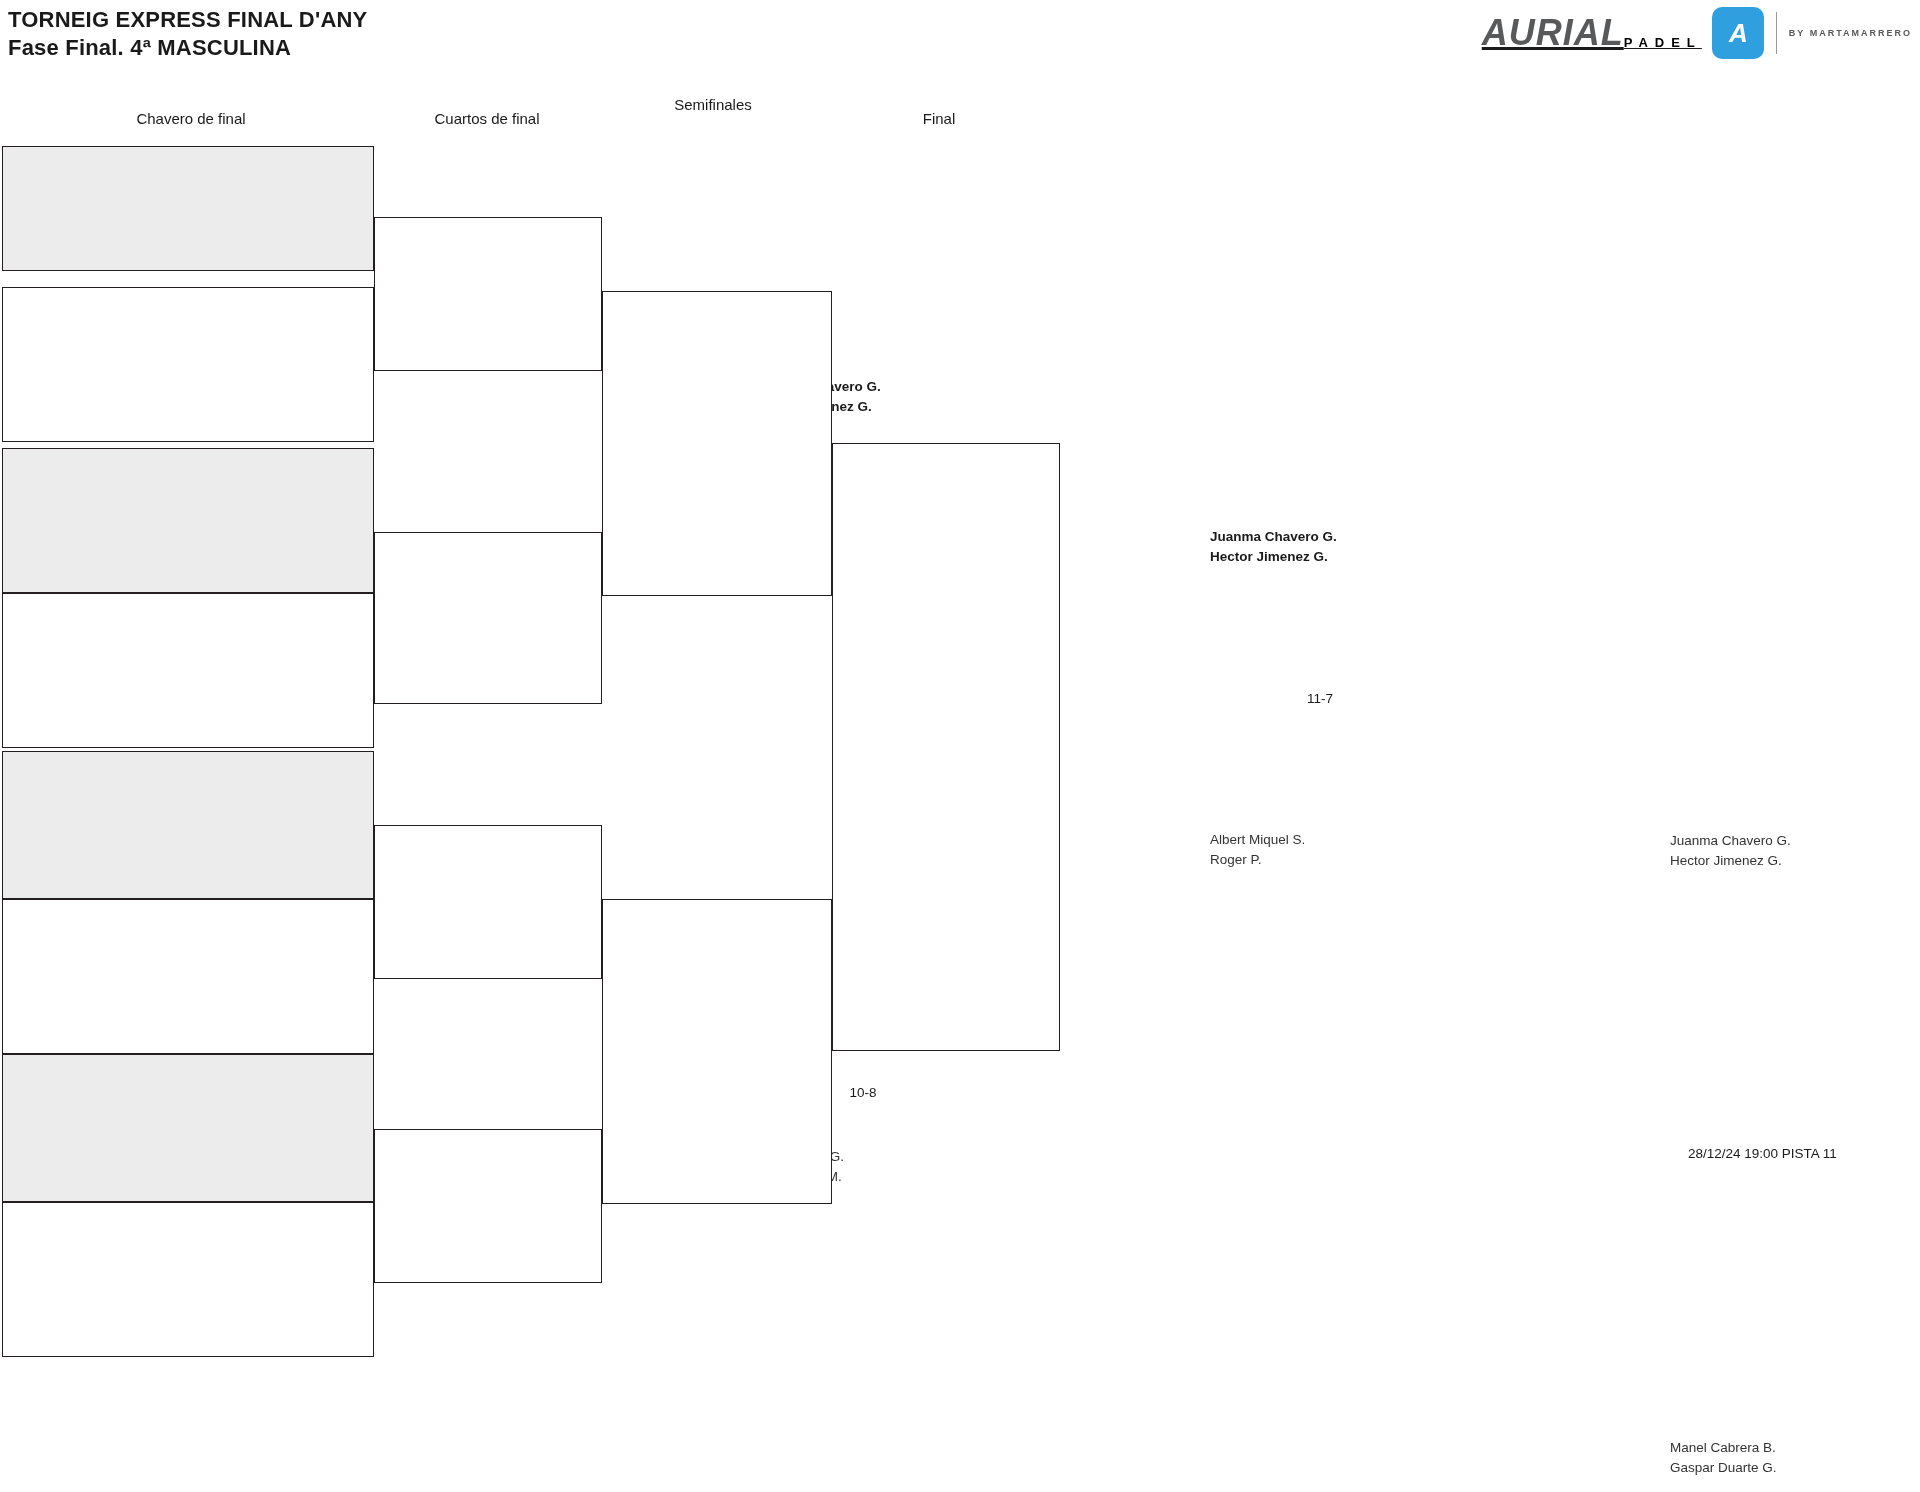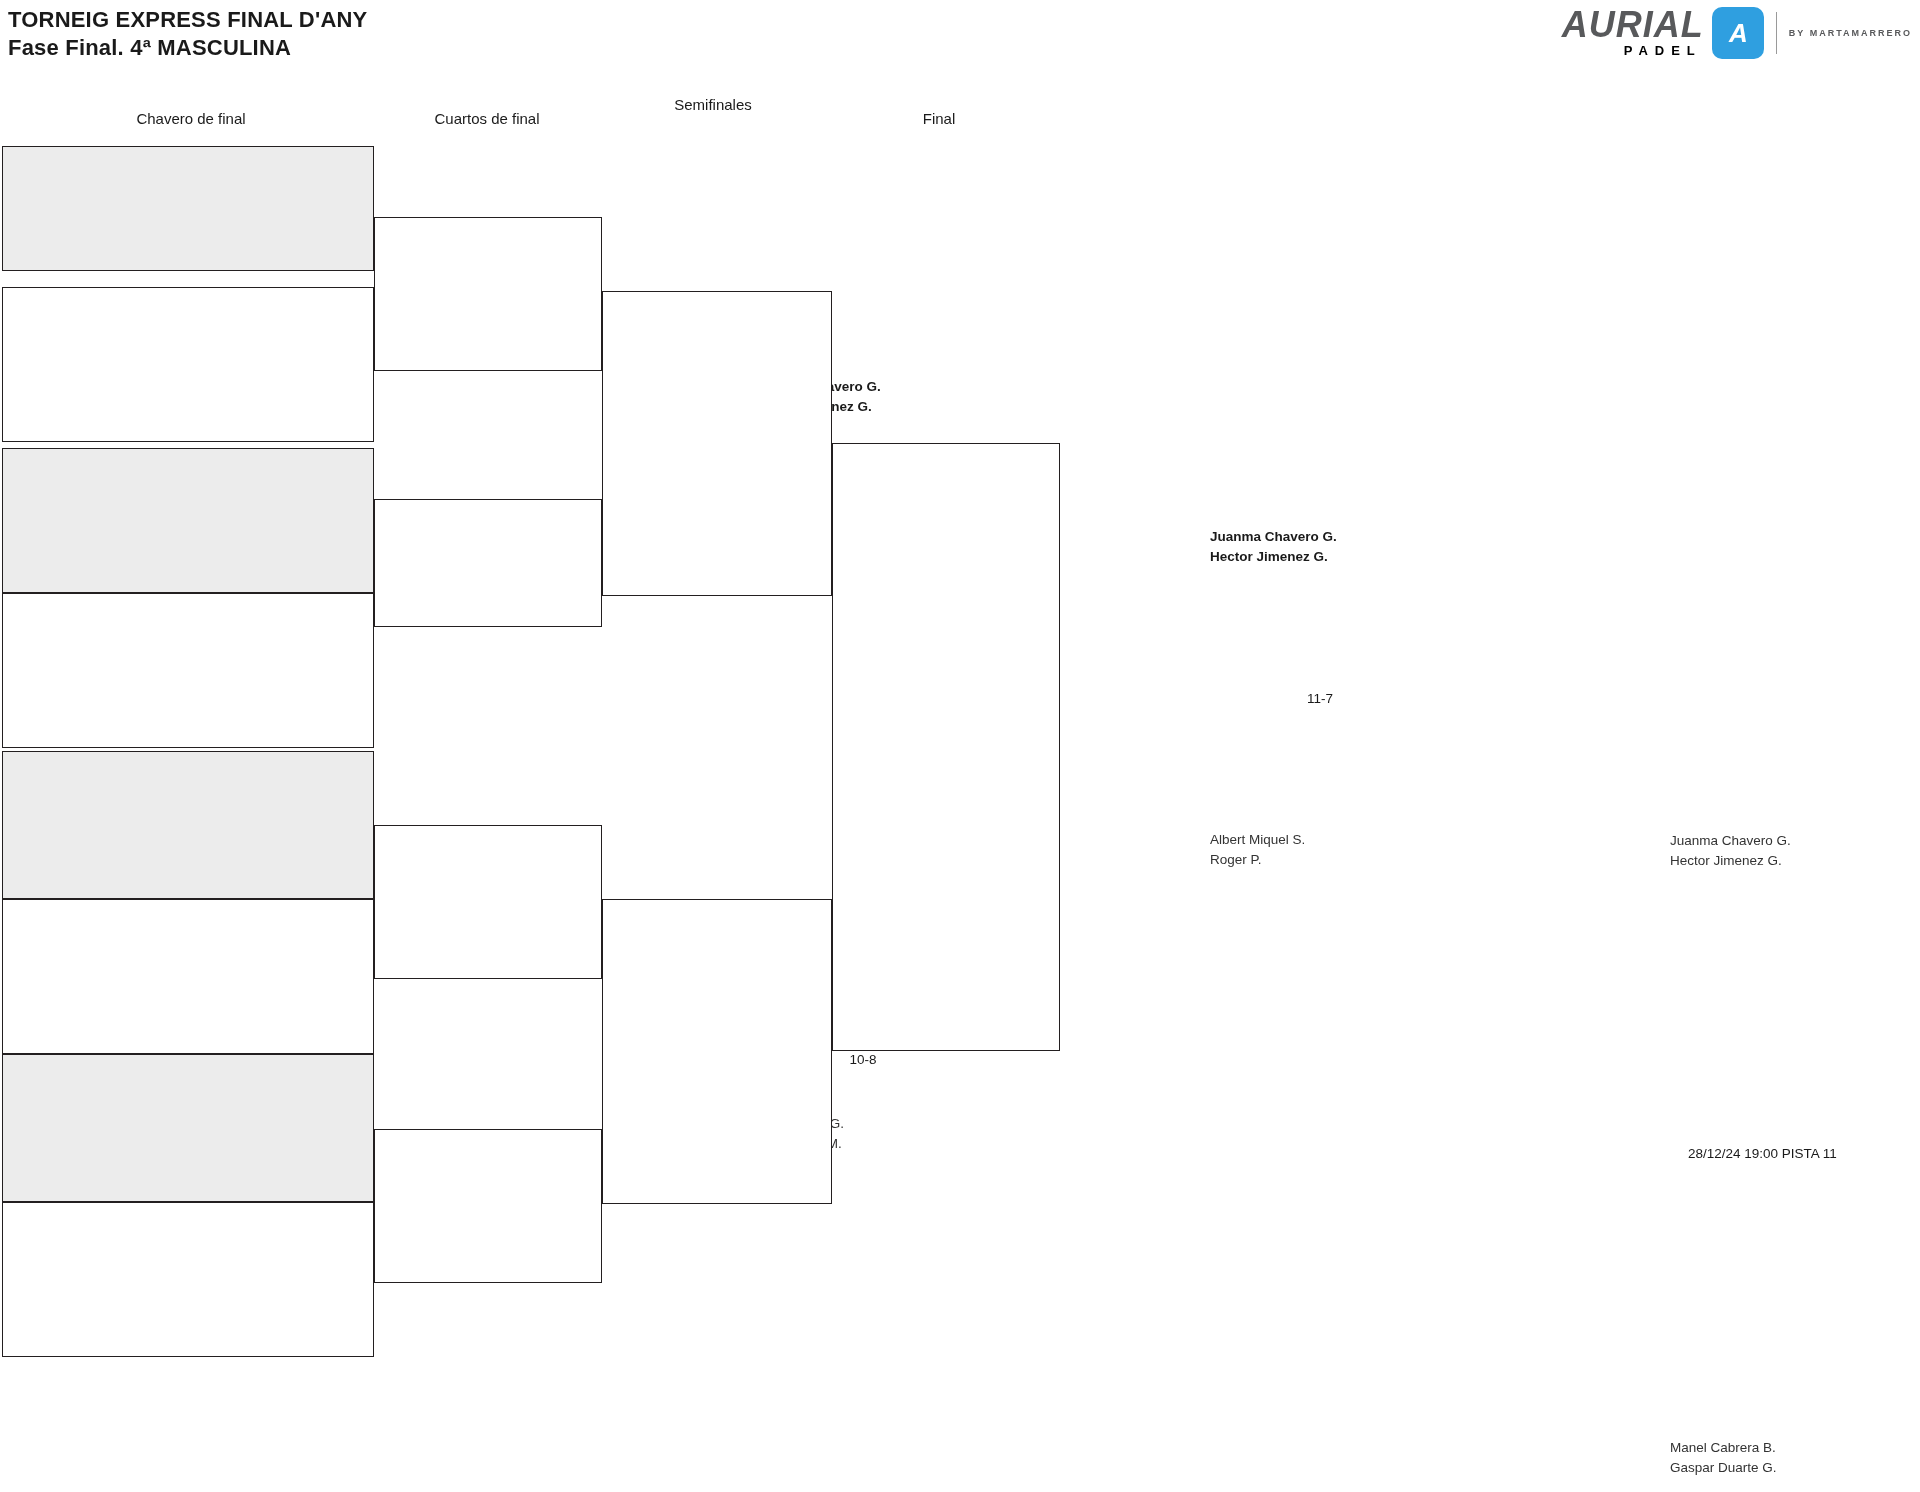--- a/index.html
+++ b/index.html
@@ -45,24 +45,24 @@
   .logo {
     position: absolute;
     right: 8px;
     top: 4px;
     height: 58px;
     display: flex;
     align-items: center;
   }
   .logo-text {
     display: flex;
-    flex-direction: column;
     align-items: flex-start;
     justify-content: center;
     margin-right: 8px;
+    text-decoration: underline;
   }
   .logo-aurial {
     font-size: 36px;
     font-weight: bold;
     font-style: italic;
     color: #58595b;
     letter-spacing: 1px;
     line-height: 36px;
   }
   .logo-padel {
@@ -258,21 +258,21 @@
 </div>
 
 <div class="box" style="left:374px;top:217px;width:228px;height:154px;">
   <div class="team bold" style="top:161px;left:379px;">Juanma Chavero G.</div>
   <div class="team bold" style="top:181px;left:379px;">Hector Jimenez G.</div>
   <div class="score" style="top:248px;left:374px;width:228px;">11-7</div>
   <div class="team normal" style="top:312px;left:379px;">Santiago T.</div>
   <div class="team normal" style="top:332px;left:379px;">Ricard Brufau F.</div>
 </div>
 
-<div class="box" style="left:374px;top:499px;width:228px;height:128px;">
+<div class="box" style="left:374px;top:532px;width:228px;height:172px;">
   <div class="team bold" style="top:465px;left:379px;">Albert Miquel S.</div>
   <div class="team bold" style="top:485px;left:379px;">Roger P.</div>
   <div class="score" style="top:552px;left:374px;width:228px;">10-8</div>
   <div class="team normal" style="top:616px;left:379px;">Alvaro Ariza G.</div>
   <div class="team normal" style="top:636px;left:379px;">Aitor Rosell M.</div>
 </div>
 
 <div class="box" style="left:374px;top:825px;width:228px;height:154px;">
   
   

